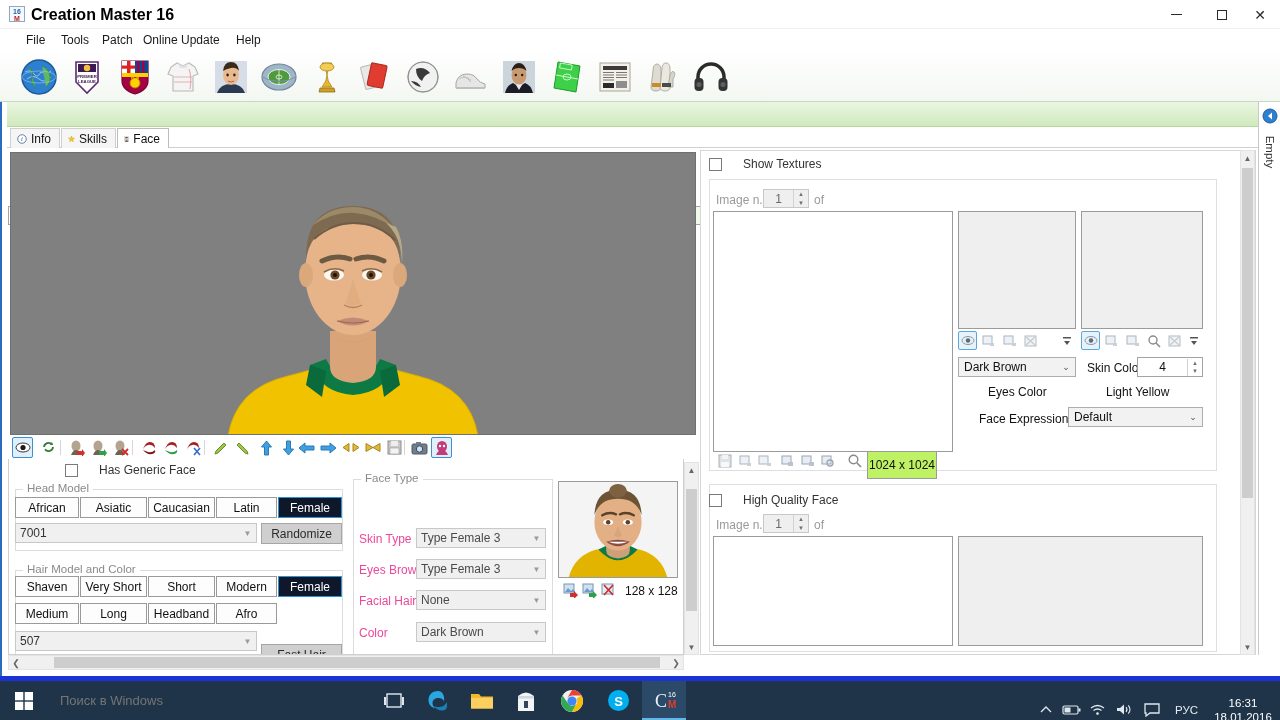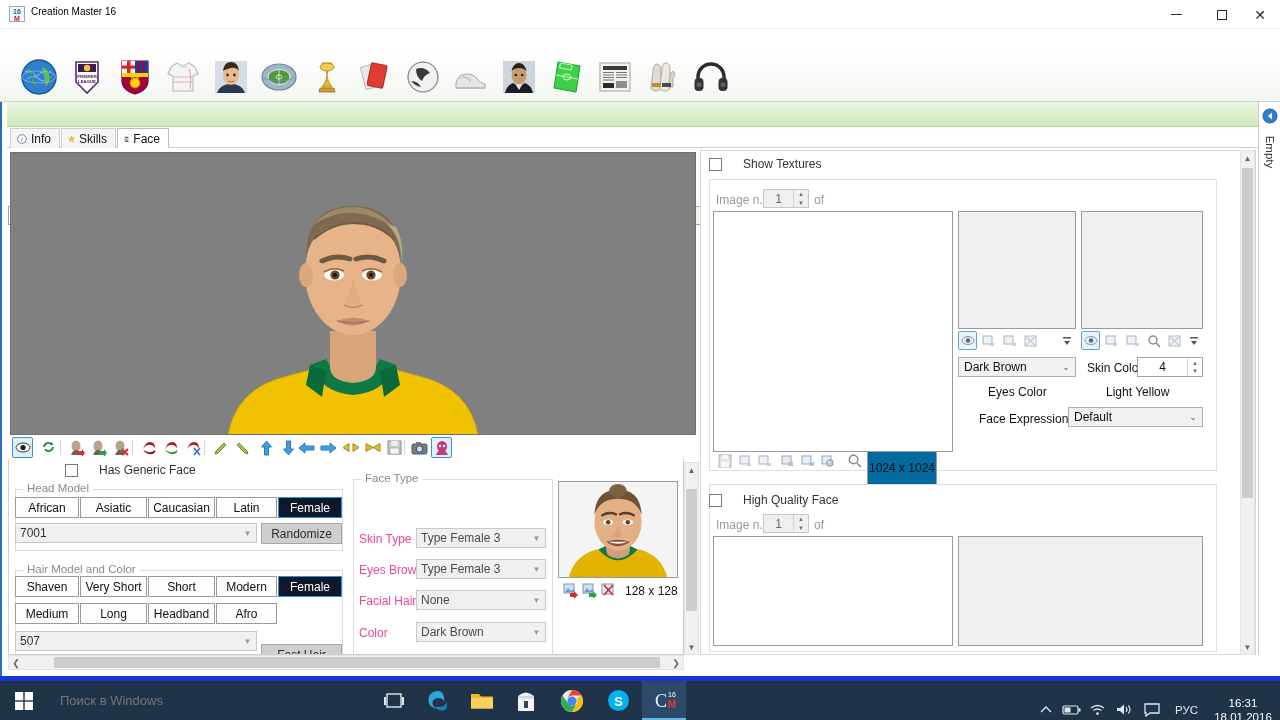--- a/index.html
+++ b/index.html
@@ -26,21 +26,21 @@
   .titlebar .appicon {
     position: absolute; left: 9px; top: 6px; width: 16px; height: 16px;
     font-size: 7px; line-height: 7px; font-weight: bold;
     color: #1c5fb0; text-align: center;
     border: 1px solid #8ea8c8; background: #f6f9fc;
     padding-top: 1px;
   }
   .titlebar .appicon i { display: block; font-style: normal; color: #c02020; }
   .titlebar .title {
     position: absolute; left: 31px; top: 6px;
-    font-size: 10px; color: #000;
+    font-size: 16px; color: #000; font-weight: bold;
   }
   .wbtn {
     position: absolute; top: 0; width: 46px; height: 29px;
     display: flex; align-items: center; justify-content: center;
     color: #2b2b2b; font-size: 13px;
   }
   #win-min { left: 1153px; }
   #win-max { left: 1199px; }
   #win-close { left: 1240px; width: 40px; }
   .glyph-min { width: 11px; height: 1px; background: #2b2b2b; }
@@ -242,21 +242,21 @@
   }
   .wcombo span.cv { padding-left: 5px; flex:1; white-space:nowrap; overflow:hidden; }
   .wcombo .arrow { width: 18px; text-align:center; font-size:9px; color:#555; }
   .slbl { position: absolute; font-size: 12px; color: #111; }
   .itbtn {
     position: absolute; top: 0; width: 19px; height: 19px;
     display:flex;align-items:center;justify-content:center;
   }
   .itbtn.sel { border: 1px solid #5ba7dd; background: #e7f3fb; border-radius: 2px; }
   .sizebox {
-    position: absolute; height: 34px; border: 1px solid #9b9b9b; background: #0369a1;
+    position: absolute; height: 28px; border: 1px solid #9b9b9b; background: #bef264;
     font-size: 12px; color: #111; display:flex;align-items:center;justify-content:center;
   }
 
   
   .edgedock {
     position: absolute; left: 1258px; top: 102px; width: 22px; height: 553px;
     background: #ffffff; border-left: 1px solid #c9c9c9;
   }
   .edgedock .dicon {
     position: absolute; left: 3px; top: 6px; width: 16px; height: 16px;
@@ -328,20 +328,27 @@
         <div class="glyph-min"></div>
       </div>
     <div class="wbtn" id="win-max">
         <div class="glyph-max"></div>
       </div>
     <div class="wbtn" id="win-close">
         <div class="glyph-close">✕</div>
       </div>
   </div>
 
+  <div class="menubar">
+    <div class="mi" style="left:20px">File</div>
+    <div class="mi" style="left:55px">Tools</div>
+    <div class="mi" style="left:96px">Patch</div>
+    <div class="mi" style="left:137px">Online Update</div>
+    <div class="mi" style="left:230px">Help</div>
+  </div>
 
   <div class="maintoolbar">
     <div class="grip">
       <i></i>
         <i></i>
         <i></i>
         <i></i>
         <i></i>
         <i></i>
         <i></i>

